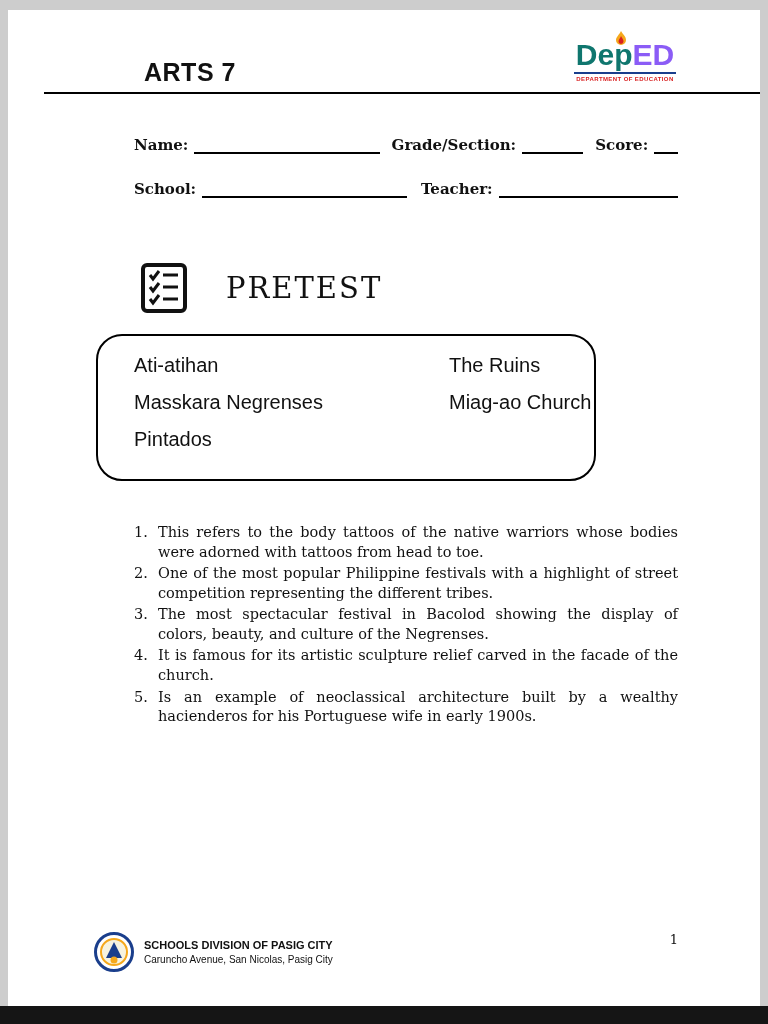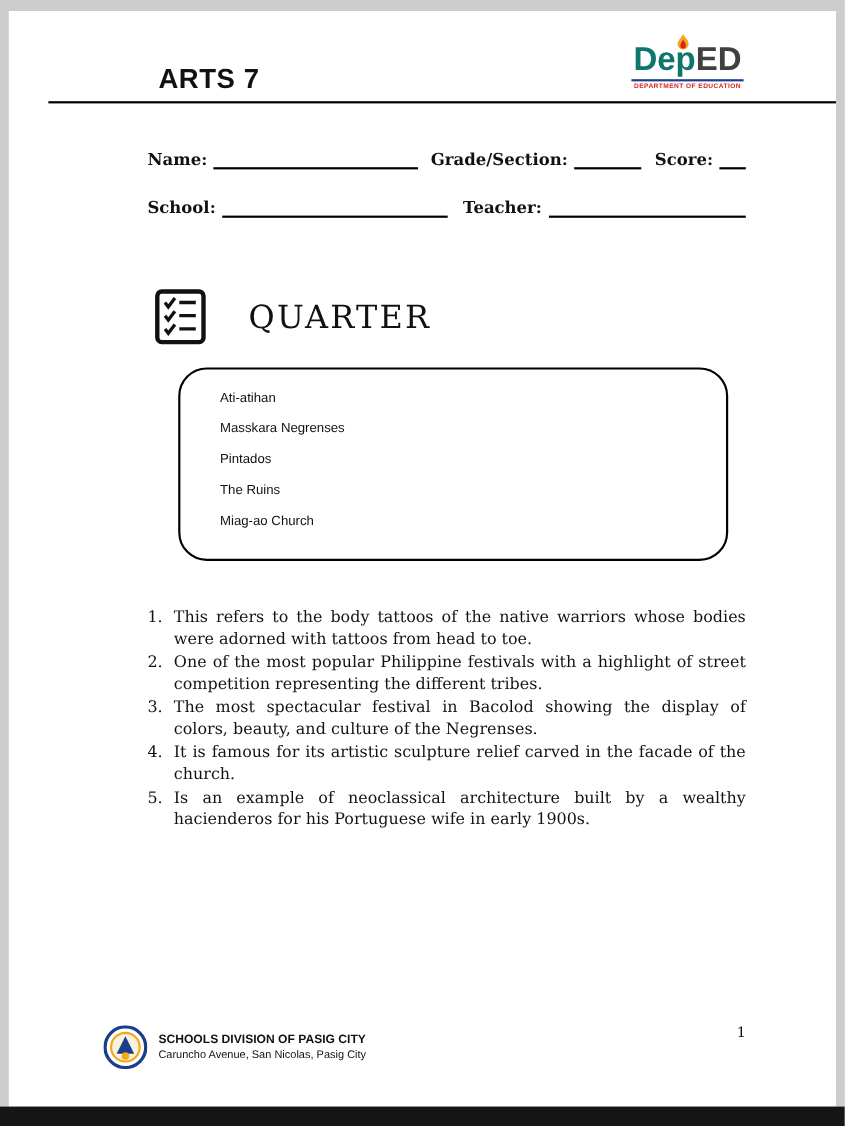--- a/index.html
+++ b/index.html
@@ -31,21 +31,21 @@
     font-weight:bold; font-size:25px; letter-spacing:0.5px;
   }
   .deped-logo {
     position:absolute; right:80px; top:30px;
     width:110px; text-align:center;
     font-family:"Liberation Sans", sans-serif;
     line-height:1;
   }
   .deped-word { font-size:30px; font-weight:bold; position:relative; display:inline-block; }
   .deped-dep { color:#0f766e; }
-  .deped-ed  { color:#404040; }
+  .deped-ed  { color:#8b5cf6; }
   .deped-flame {
     position:absolute; top:-9px; left:38px; width:14px; height:16px;
   }
   .deped-rule { height:2px; background:#1a3e8c; margin:2px 4px 2px 4px; }
   .deped-caption {
     font-size:6px; font-weight:bold; color:#d92121; letter-spacing:0.4px;
   }
   .header-rule {
     position:absolute; left:0; right:0; top:82px;
     height:2px; background:#000;
@@ -72,27 +72,26 @@
   .pretest-row { display:flex; align-items:center; margin:64px 0 0 96px; }
   .pretest-icon { width:48px; height:52px; }
   .pretest-title {
     margin-left:38px; font-size:29px; letter-spacing:2px; font-weight:normal;
   }
 
   .direction { margin:36px 82px 0 90px; font-size:14.5px; }
 
   
   .choice-box {
-    width:500px; margin:20px auto 0 118px;
+    width:500px; margin:20px auto 0 52px;
     border:2px solid #000; border-radius:26px;
     padding:18px 0 14px 36px;
     display:flex;
     font-family:"Liberation Sans", sans-serif;
-    font-size:12px;
-    flex-direction:column;
+    font-size:20px;
   }
   .choice-col { display:flex; flex-direction:column; }
   .choice-col-left  { width:315px; }
   .choice-item { margin-bottom:14px; }
 
   
   .questions { margin:42px 82px 0 90px; font-size:14.5px; }
   .q-item { display:flex; margin-bottom:2px; line-height:1.35; }
   .q-num  { width:24px; flex:0 0 24px; }
   .q-text { flex:1; text-align:justify; }
@@ -155,21 +154,21 @@
   <div class="pretest-row">
     <svg class="pretest-icon" viewBox="0 0 48 52">
       <rect x="3" y="3" width="42" height="46" rx="4" fill="none" stroke="#111" stroke-width="4"></rect>
       <polyline points="10,13 13,17 19,9" fill="none" stroke="#111" stroke-width="3"></polyline>
       <line x1="23" y1="13" x2="38" y2="13" stroke="#111" stroke-width="3"></line>
       <polyline points="10,25 13,29 19,21" fill="none" stroke="#111" stroke-width="3"></polyline>
       <line x1="23" y1="25" x2="38" y2="25" stroke="#111" stroke-width="3"></line>
       <polyline points="10,37 13,41 19,33" fill="none" stroke="#111" stroke-width="3"></polyline>
       <line x1="23" y1="37" x2="38" y2="37" stroke="#111" stroke-width="3"></line>
     </svg>
-    <div class="pretest-title">QUARTER</div>
+    <div class="pretest-title">PRETEST</div>
   </div>
 
 
   <div class="choice-box">
     <div class="choice-col choice-col-left">
       <div class="choice-item">Ati-atihan</div>
       <div class="choice-item">Masskara Negrenses</div>
       <div class="choice-item">Pintados</div>
     </div>
     <div class="choice-col">

